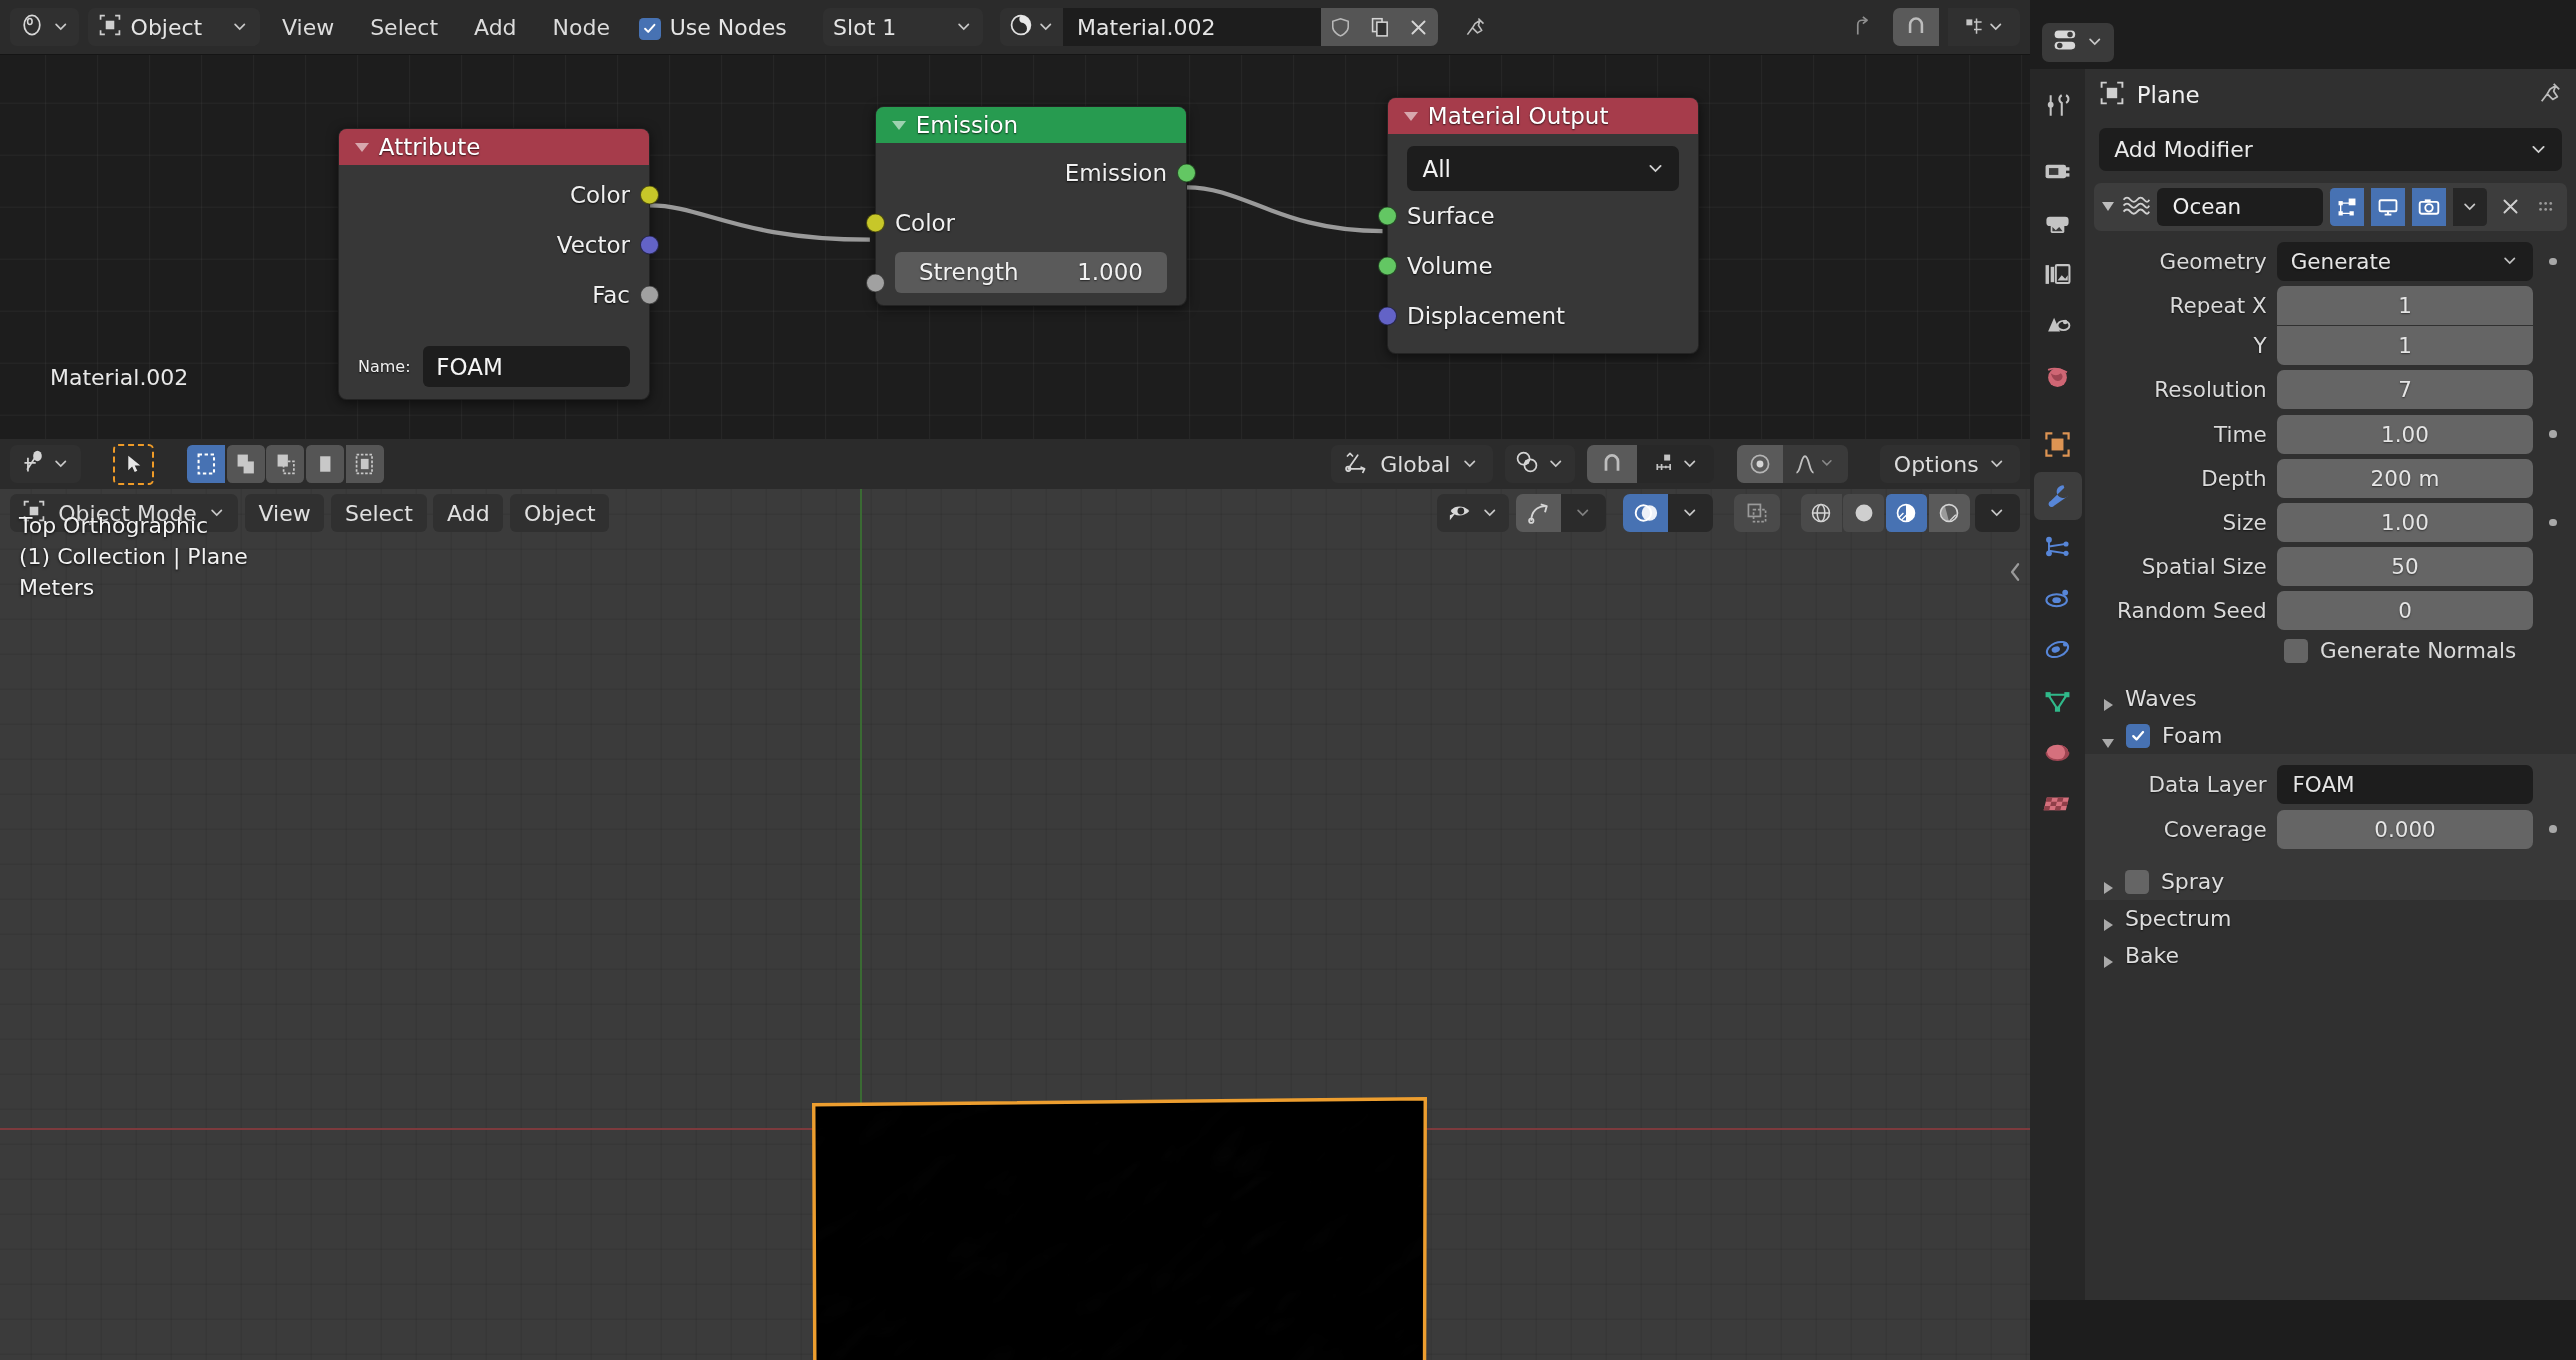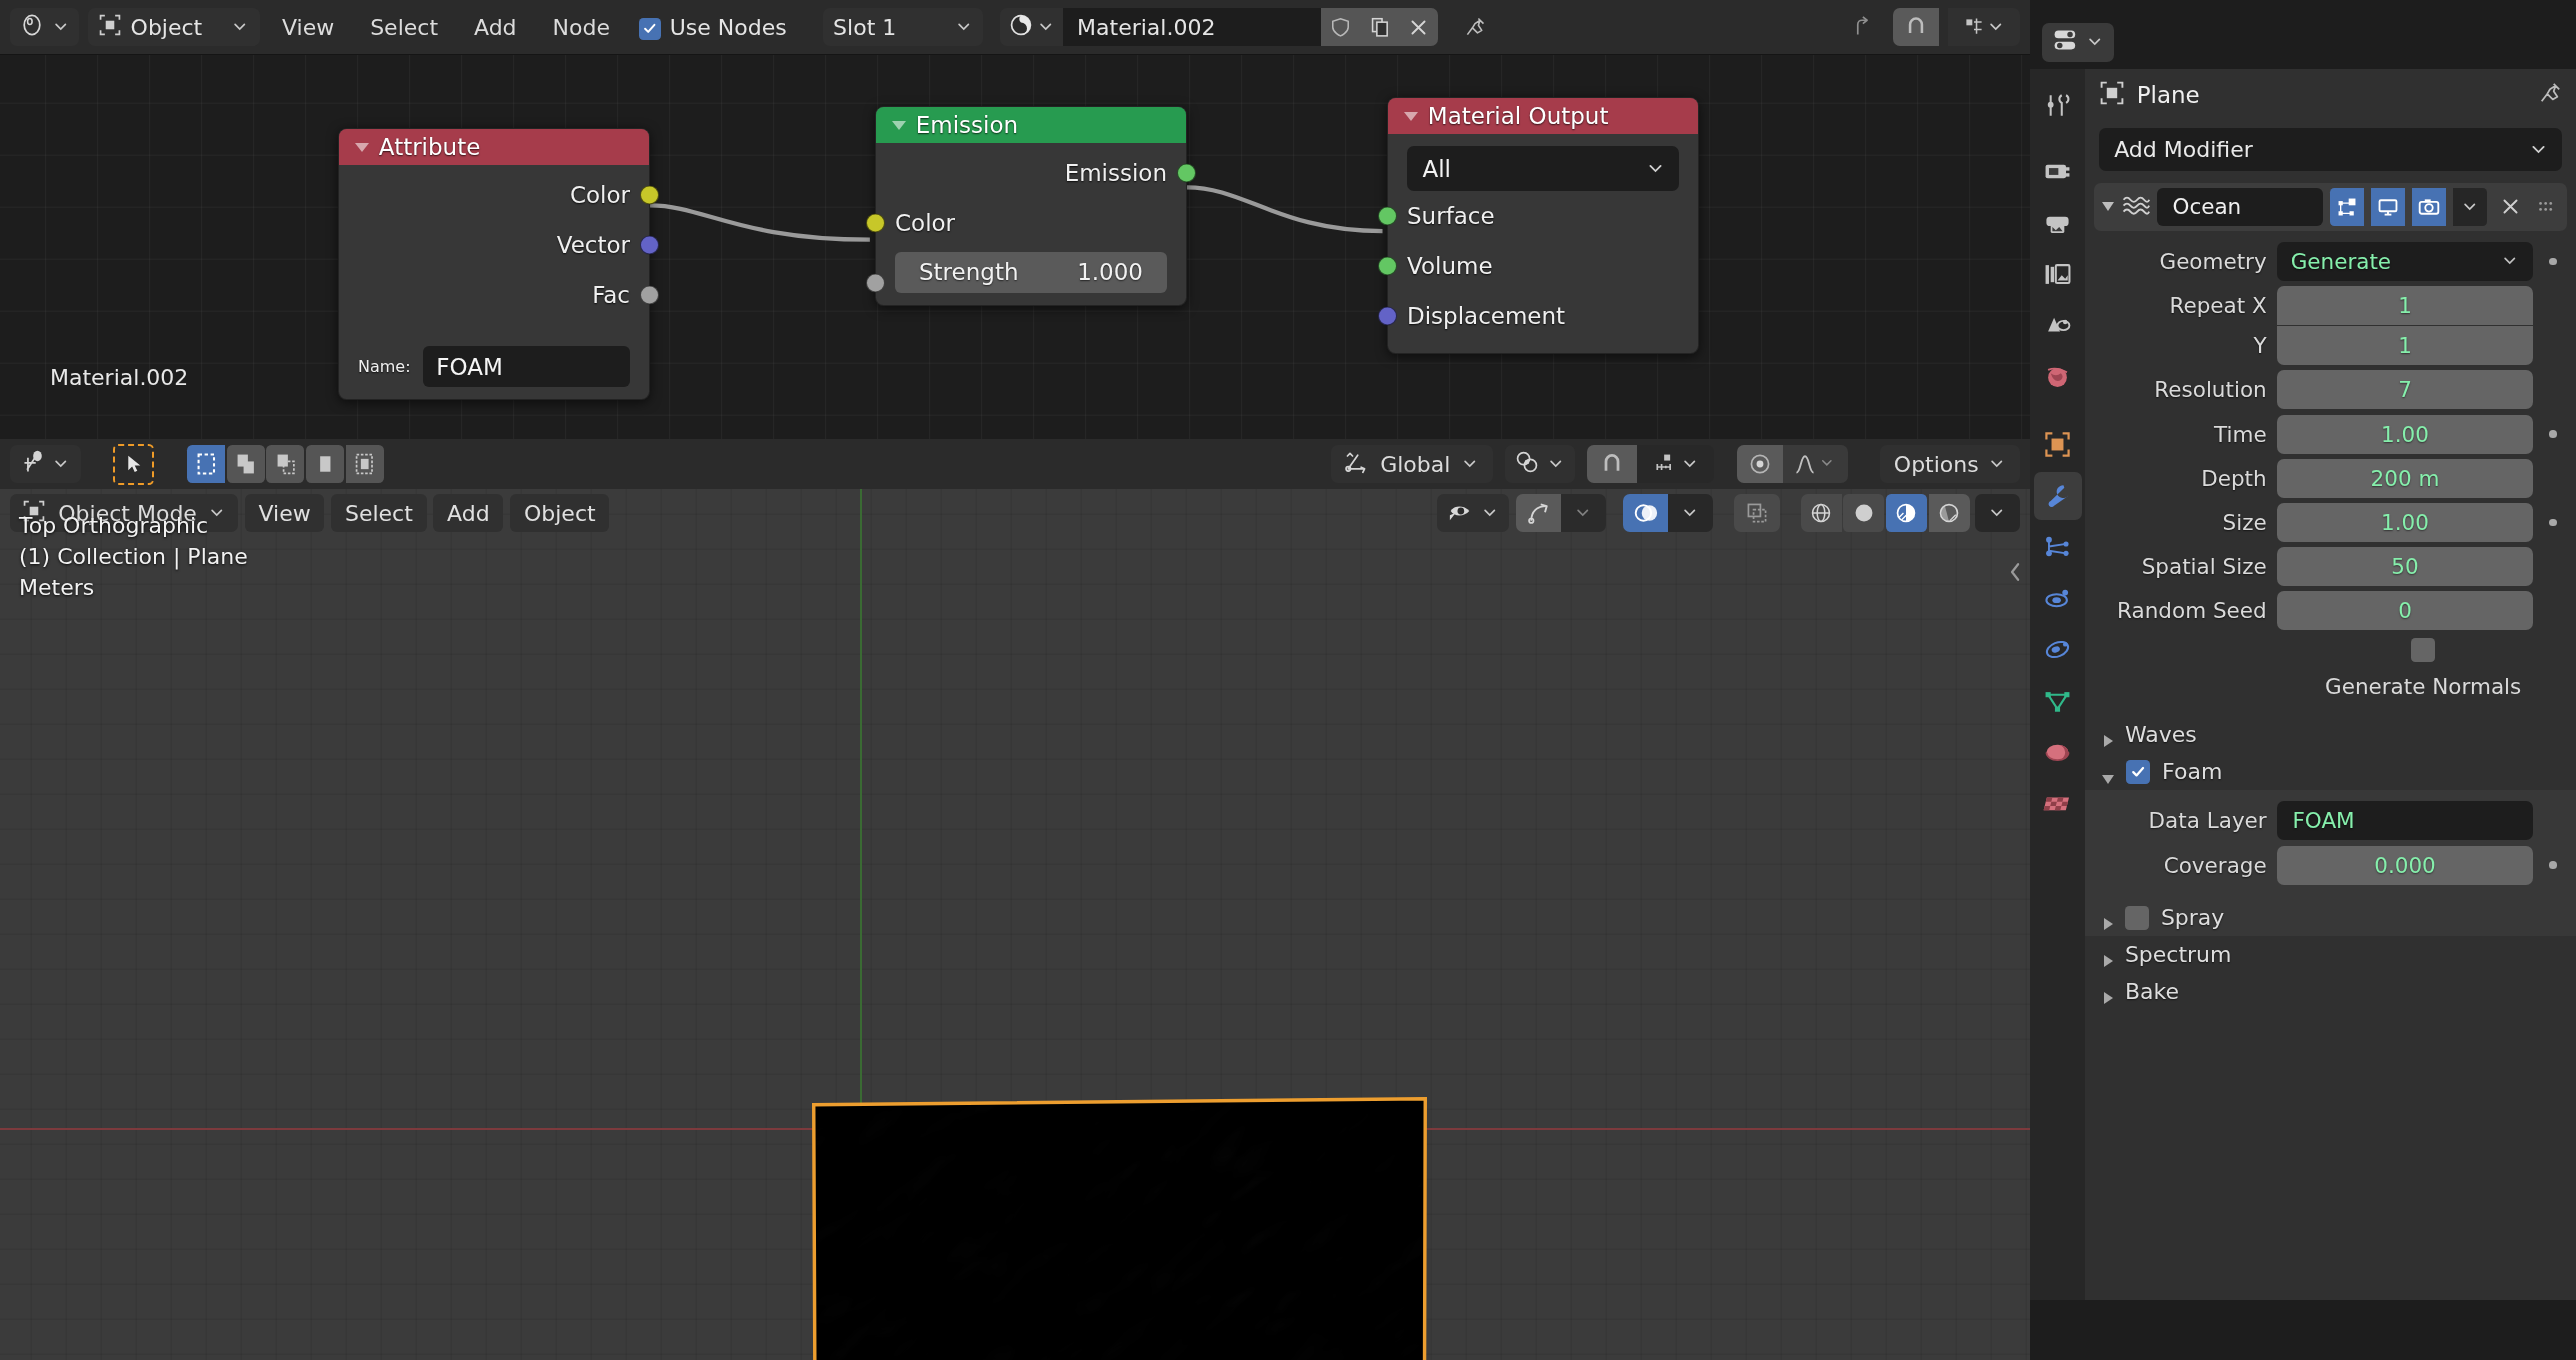--- a/index.html
+++ b/index.html
@@ -164,21 +164,21 @@
   }
   #prop-breadcrumb {
     height:52px; display:flex; align-items:center; gap:12px; padding:0 13.7px;
     background:#303030;
   }
   .prop-row { display:flex; align-items:center; gap:10.3px; padding:2.6px 13.7px 2.6px 13.7px; }
   .prop-label { width:168px; text-align:right; font-size:21.5px; color:#dadada;
     text-shadow:0 0.9px 1.7px rgba(0,0,0,.6); flex:none; }
   .prop-val {
     flex:1; height:39px; background:#656565; border-radius:6.9px; display:flex;
-    align-items:center; justify-content:center; font-size:21.5px; color:#86efac;
+    align-items:center; justify-content:center; font-size:21.5px; color:#e5e5e5;
     text-shadow:0 0.9px 1.7px rgba(0,0,0,.5); cursor:pointer;
   }
   .prop-val.dark { background:#1d1d1d; justify-content:flex-start; padding-left:15.5px; }
   .prop-val.enum { background:#1d1d1d; justify-content:space-between; padding:0 13.7px; }
   .prop-dot { width:19px; flex:none; display:flex; justify-content:center; }
   .prop-dot i { width:7.7px; height:7.7px; border-radius:50%; background:#a8a8a8; display:block; }
   .addmod {
     margin:6.9px 13.7px 12px 13.7px; height:43px; background:#1d1d1d; border-radius:6.9px;
     display:flex; align-items:center; justify-content:space-between; padding:0 15.5px;
     font-size:22px; color:#eaeaea; cursor:pointer;
@@ -199,21 +199,21 @@
   .panel-row .tri-r { width:0;height:0;border-top:6.9px solid transparent;
     border-bottom:6.9px solid transparent;border-left:9.4px solid #a9a9a9; margin-left:5.2px;}
   .panel-row .tri-d { width:0;height:0;border-left:6.9px solid transparent;
     border-right:6.9px solid transparent;border-top:9.4px solid #a9a9a9; margin-left:3.4px;}
   .panel-row .ptitle { font-size:22px; color:#dedede; text-shadow:0 0.9px 1.7px rgba(0,0,0,.6);}
   .cbox { width:24px;height:24px;border-radius:4.3px;background:#656565; flex:none;
     display:flex;align-items:center;justify-content:center; }
   .cbox.on { background:#4772b3; }
   .cbox svg { display:block; }
   .subpanel { background:#383838; padding:8.6px 0 12px 0; }
-  .gn-row { display:flex; align-items:center; gap:12px; padding:5.2px 13.7px 5.2px 199px;flex-direction:column; }
+  .gn-row { display:flex; align-items:center; gap:12px; padding:5.2px 13.7px 5.2px 199px; }
   .gn-row .lbl { font-size:21.5px; color:#dadada; }
 </style>
 </head>
 <body>
 
 <div id="node-editor">
 
   <div id="node-canvas"></div>
 
   <div class="mat-label">Material.002</div>

